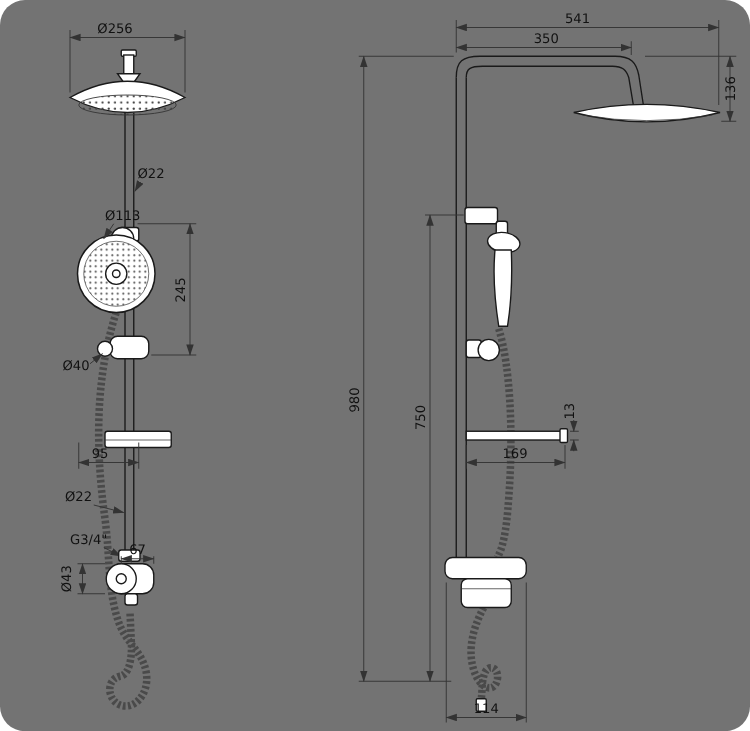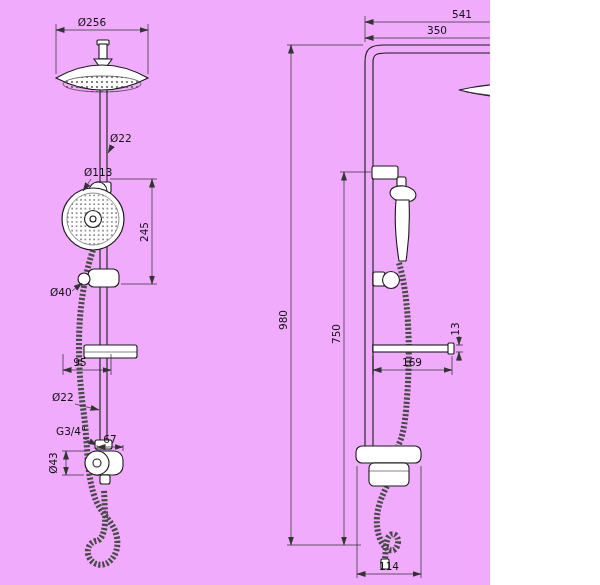--- a/index.html
+++ b/index.html
@@ -1,17 +1,17 @@
 <!DOCTYPE html>
 <html><head>
 <meta charset="utf-8">
 <style>
   html,body{margin:0;padding:0;background:#fff;}
-  .sheet{width:490px;height:585px;background:#f0abfc;position:relative;overflow:hidden;
-         font-family:"DejaVu Sans",sans-serif;}
+  .sheet{width:600px;height:585px;background:#737373;position:relative;overflow:hidden;
+         font-family:"DejaVu Sans",sans-serif;border-radius:20px;}
   svg{display:block;}
   .obj{fill:#ffffff;stroke:#1a1a1a;stroke-width:1.1;}
   .ln{fill:none;stroke:#1a1a1a;stroke-width:1.1;}
   .thin{fill:none;stroke:#333;stroke-width:.6;}
   .dim{fill:none;stroke:#333;stroke-width:.75;}
   .dtx{font-family:"DejaVu Sans",sans-serif;font-size:10.5px;fill:#111;}
   .coil{fill:none;stroke:#4a4a4a;stroke-width:6;stroke-dasharray:2.2 1.9;}
 </style>
 </head>
 <body>

